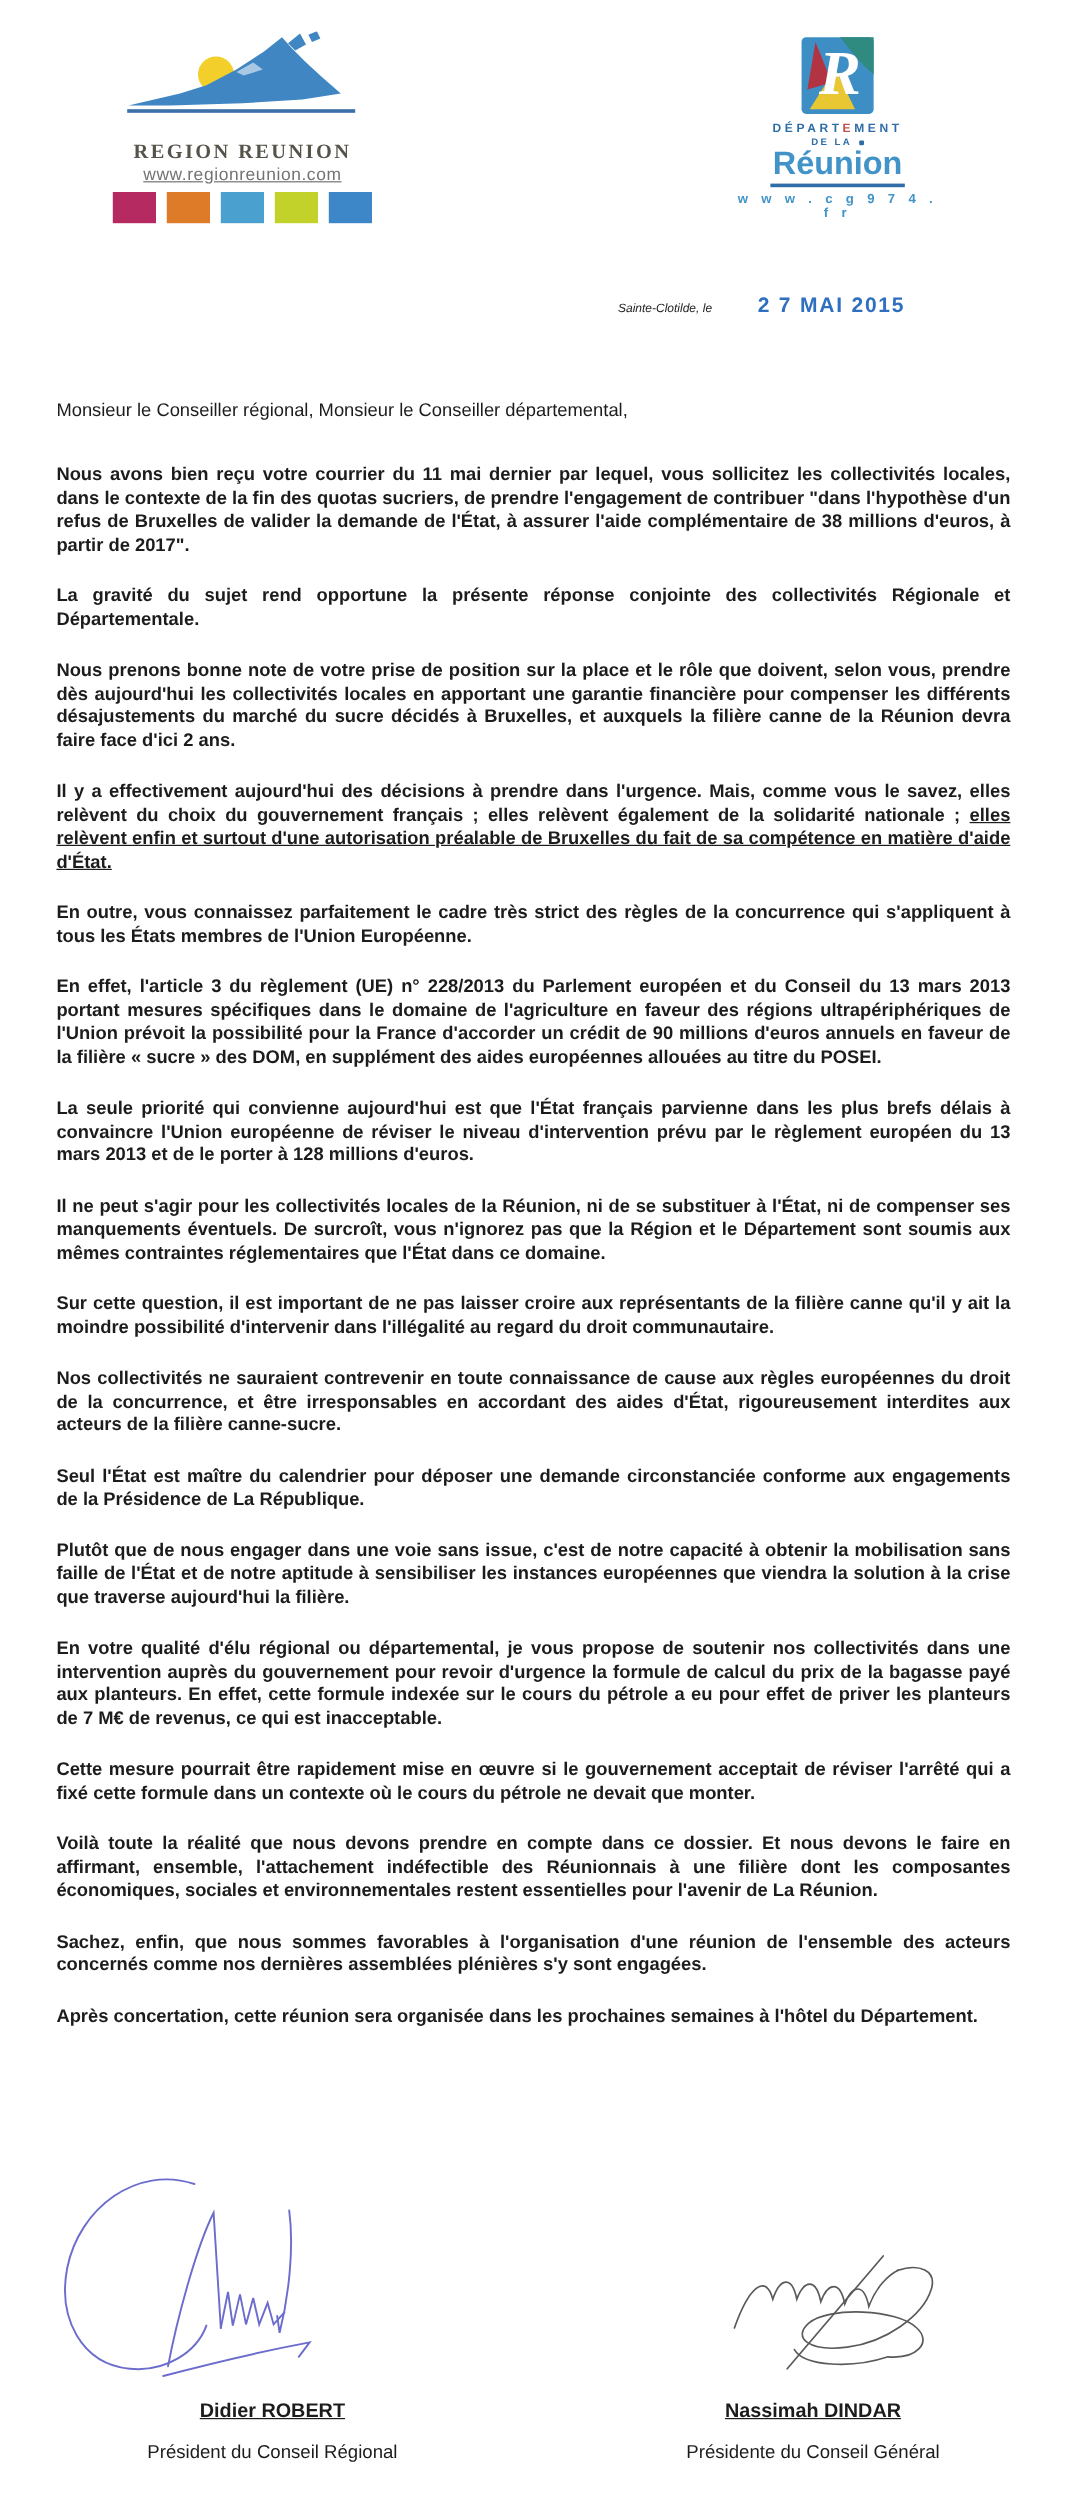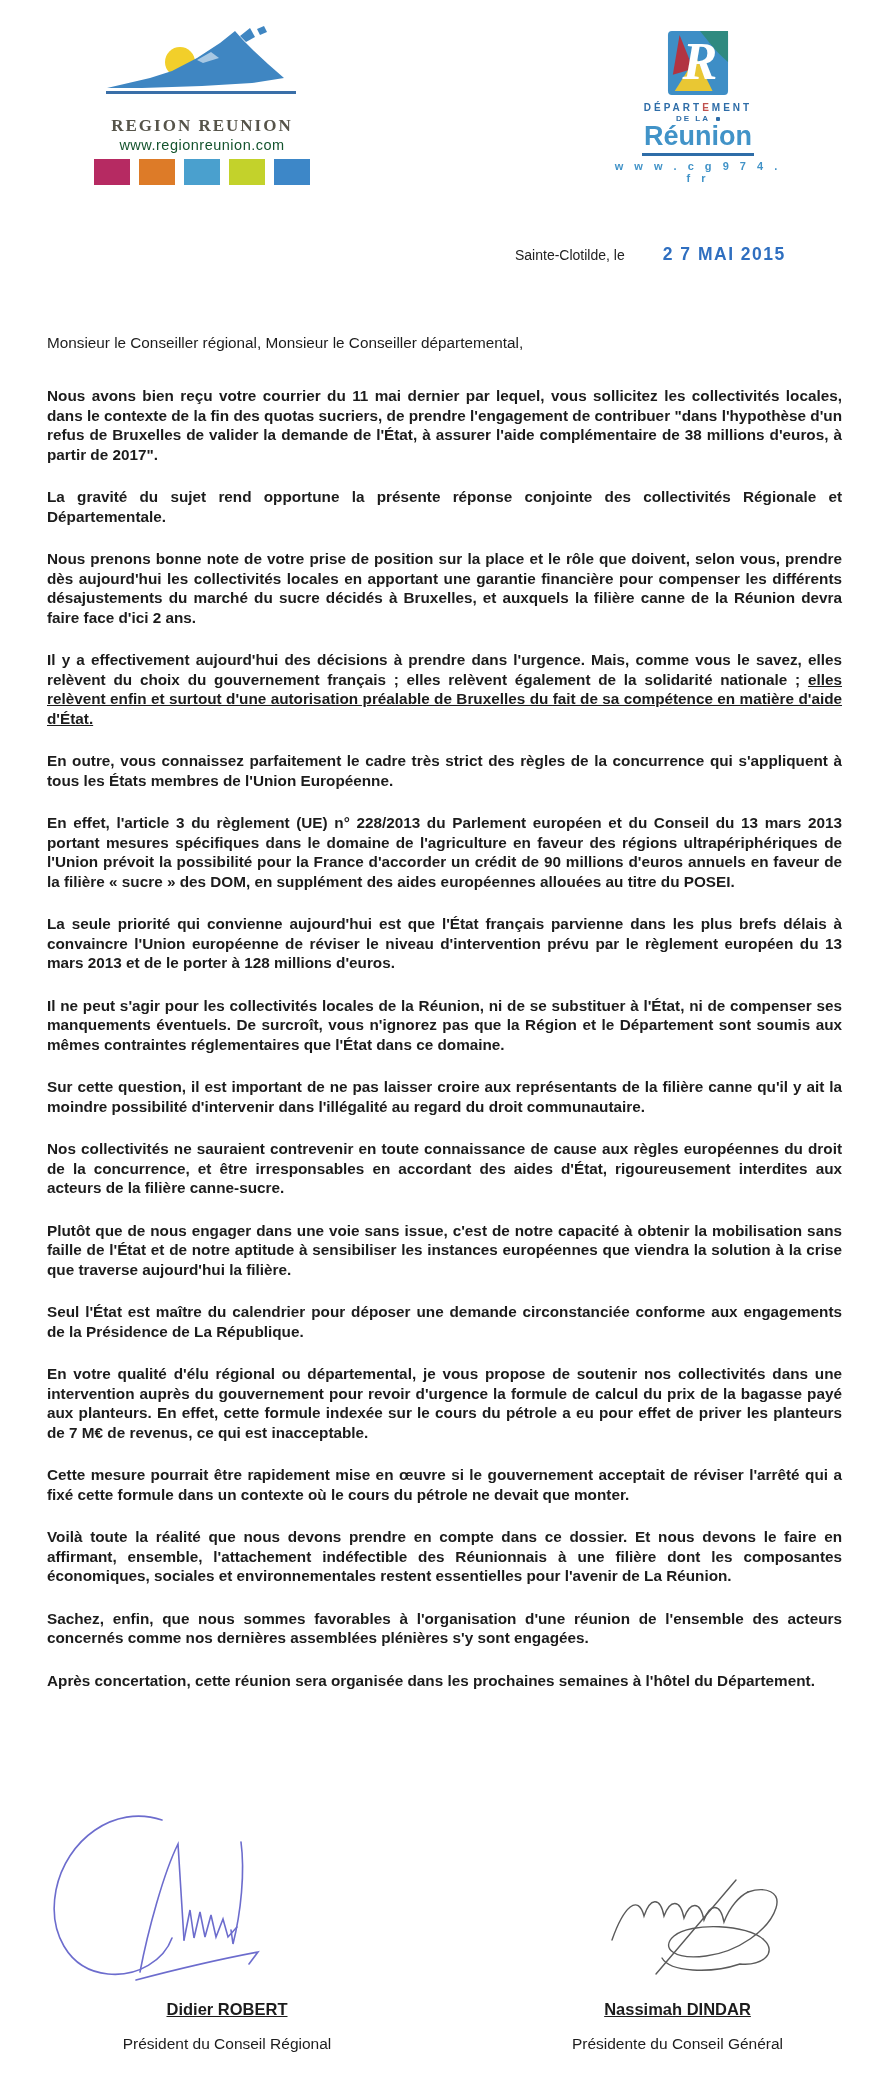--- a/index.html
+++ b/index.html
@@ -5,36 +5,36 @@
   html,body{margin:0;padding:0;background:#e8e8e8;}
   .page{
     position:relative;width:889px;height:2092px;margin:0 auto;
     background:#ffffff;overflow:hidden;
     font-family:"Liberation Sans",sans-serif;color:#1c1c1c;
   }
   
   .region-logo{position:absolute;left:88px;top:26px;width:228px;text-align:center;}
   .region-name{font-family:"Liberation Serif",serif;font-weight:bold;font-size:17px;
     letter-spacing:2px;color:#56544a;margin-top:14px;}
-  .region-site{font-size:14.5px;color:#14532d;letter-spacing:.5px;margin-top:1px;}
+  .region-site{font-size:14.5px;color:#737373;letter-spacing:.5px;margin-top:1px;text-decoration:underline;}
   .squares{display:flex;justify-content:center;gap:9px;margin-top:6px;}
   .sq{width:36px;height:26px;}
   .dept-logo{position:absolute;left:610px;top:30px;width:176px;text-align:center;}
   .dept-line1{font-size:10px;font-weight:bold;letter-spacing:3px;color:#2e6da8;margin-top:6px;}
   .dept-line1 .accent{color:#c0504d;}
   .dept-line2{font-size:8px;font-weight:bold;letter-spacing:2px;color:#2e6da8;margin-top:1px;}
   .dept-line2::after{content:"";display:inline-block;width:4px;height:4px;background:#2e6da8;
     border-radius:1px;margin-left:6px;vertical-align:middle;}
   .dept-line3{font-size:27px;font-weight:bold;color:#4193c8;margin-top:-2px;
     font-family:"Liberation Sans",sans-serif;}
   .dept-underline{width:112px;height:3px;background:#2e6da8;margin:1px auto 4px auto;}
   .dept-site{font-size:11px;font-weight:bold;letter-spacing:4px;color:#4193c8;}
   
   .dateline{position:absolute;left:515px;top:244px;width:330px;display:flex;align-items:baseline;}
-  .place{font-size:14px;color:#222;}
+  .place{font-style:italic;font-size:10px;color:#222;}
   .stamp{font-weight:bold;font-size:17.5px;letter-spacing:1.5px;color:#2f6fc0;margin-left:38px;white-space:nowrap;}
   
   .salutation{position:absolute;left:47px;top:334px;width:795px;font-size:15.3px;}
   .letter-body{position:absolute;left:47px;top:386px;width:795px;
     font-size:15.3px;line-height:19.5px;text-align:justify;font-weight:bold;}
   .para{margin:0 0 23px 0;}
   .underlined{text-decoration:underline;}
   
   .sig-svg{position:absolute;}
   .sig-left-svg{left:44px;top:1810px;}
@@ -99,22 +99,22 @@
       <div class="para"><span>Nous avons bien reçu votre courrier du 11 mai dernier par lequel, vous sollicitez les collectivités locales, dans le contexte de la fin des quotas sucriers, de prendre l'engagement de contribuer  "dans l'hypothèse d'un refus de Bruxelles de valider la demande de l'État, à assurer l'aide complémentaire de 38 millions d'euros, à partir de 2017".</span></div>
       <div class="para"><span>La gravité du sujet rend opportune la présente réponse conjointe des collectivités Régionale et Départementale.</span></div>
       <div class="para"><span>Nous prenons bonne note de votre prise de position sur la place et le rôle que doivent, selon vous, prendre dès aujourd'hui les collectivités locales en apportant une garantie financière pour compenser les différents désajustements du marché du sucre décidés à Bruxelles, et auxquels la filière canne de la Réunion devra faire face d'ici 2 ans.</span></div>
       <div class="para"><span>Il y a effectivement aujourd'hui des décisions à prendre dans l'urgence. Mais, comme vous le savez, elles relèvent du choix du gouvernement français ; elles relèvent également de la solidarité nationale ; </span><span class="underlined">elles relèvent enfin et surtout d'une autorisation préalable de Bruxelles du fait de sa compétence en matière d'aide d'État.</span></div>
       <div class="para"><span>En outre, vous connaissez parfaitement le cadre très strict des règles de la concurrence qui s'appliquent à tous les États membres de l'Union Européenne.</span></div>
       <div class="para"><span>En effet, l'article 3 du règlement (UE) n° 228/2013 du Parlement européen et du Conseil du 13 mars 2013 portant mesures spécifiques dans le domaine de l'agriculture en faveur des régions ultrapériphériques de l'Union prévoit la possibilité pour la France d'accorder un crédit de 90 millions d'euros annuels en faveur de la filière « sucre » des DOM, en supplément des aides européennes allouées au titre du POSEI.</span></div>
       <div class="para"><span>La seule priorité qui convienne aujourd'hui est que l'État français parvienne dans les plus brefs délais à convaincre l'Union européenne de réviser le niveau d'intervention prévu par le règlement européen du 13 mars 2013 et de le porter à 128 millions d'euros.</span></div>
       <div class="para"><span>Il ne peut s'agir pour les collectivités locales de la Réunion, ni de se substituer à l'État, ni de compenser ses manquements éventuels. De surcroît, vous n'ignorez pas que la Région et le Département sont soumis aux mêmes contraintes réglementaires que l'État dans ce domaine.</span></div>
       <div class="para"><span>Sur cette question, il est important de ne pas laisser croire aux représentants de la filière canne qu'il y ait  la moindre possibilité d'intervenir dans l'illégalité au regard du droit communautaire.</span></div>
       <div class="para"><span>Nos collectivités ne sauraient contrevenir en toute connaissance de cause aux règles européennes du droit de la concurrence, et être irresponsables en accordant des aides d'État, rigoureusement interdites aux acteurs de la filière canne-sucre.</span></div>
+      <div class="para"><span>Seul l'État est maître du calendrier pour déposer une demande circonstanciée conforme aux engagements de la Présidence de La République.</span></div>
       <div class="para"><span>Plutôt que de nous engager dans une voie sans issue, c'est de notre capacité à obtenir  la mobilisation sans faille de l'État et de notre aptitude à sensibiliser les instances européennes que viendra la solution à la crise que traverse aujourd'hui la filière.</span></div>
-      <div class="para"><span>Seul l'État est maître du calendrier pour déposer une demande circonstanciée conforme aux engagements de la Présidence de La République.</span></div>
       <div class="para"><span>En votre qualité d'élu régional ou départemental, je vous propose  de soutenir nos collectivités dans une intervention auprès du gouvernement pour revoir d'urgence la formule de calcul du prix de la bagasse payé aux planteurs. En effet, cette formule indexée sur le cours du pétrole  a eu pour effet de priver les planteurs de 7 M€ de revenus, ce qui est inacceptable.</span></div>
       <div class="para"><span>Cette mesure pourrait être rapidement mise en œuvre si le gouvernement acceptait de réviser l'arrêté qui a fixé cette formule dans un contexte où le cours du pétrole ne devait que monter.</span></div>
       <div class="para"><span>Voilà toute la réalité que nous devons prendre en compte dans ce dossier. Et nous devons le faire en affirmant, ensemble, l'attachement indéfectible des Réunionnais à une filière dont les composantes économiques, sociales et environnementales restent essentielles pour l'avenir de La Réunion.</span></div>
       <div class="para"><span>Sachez, enfin, que nous sommes favorables à l'organisation d'une réunion de l'ensemble des acteurs concernés comme nos dernières assemblées plénières s'y sont engagées.</span></div>
       <div class="para"><span>Après concertation, cette réunion sera organisée dans les prochaines semaines à l'hôtel du Département.</span></div>
     </div>
 
   <svg class="sig-svg sig-left-svg" width="260" height="200" viewBox="0 0 260 200">
     <g fill="none" stroke="#5d5dc8" stroke-width="1.6" stroke-linecap="round" opacity="0.9">
       <path d="M118,10 C70,-6 22,30 12,80 C4,122 24,160 64,164 C94,167 120,150 128,128"></path>

